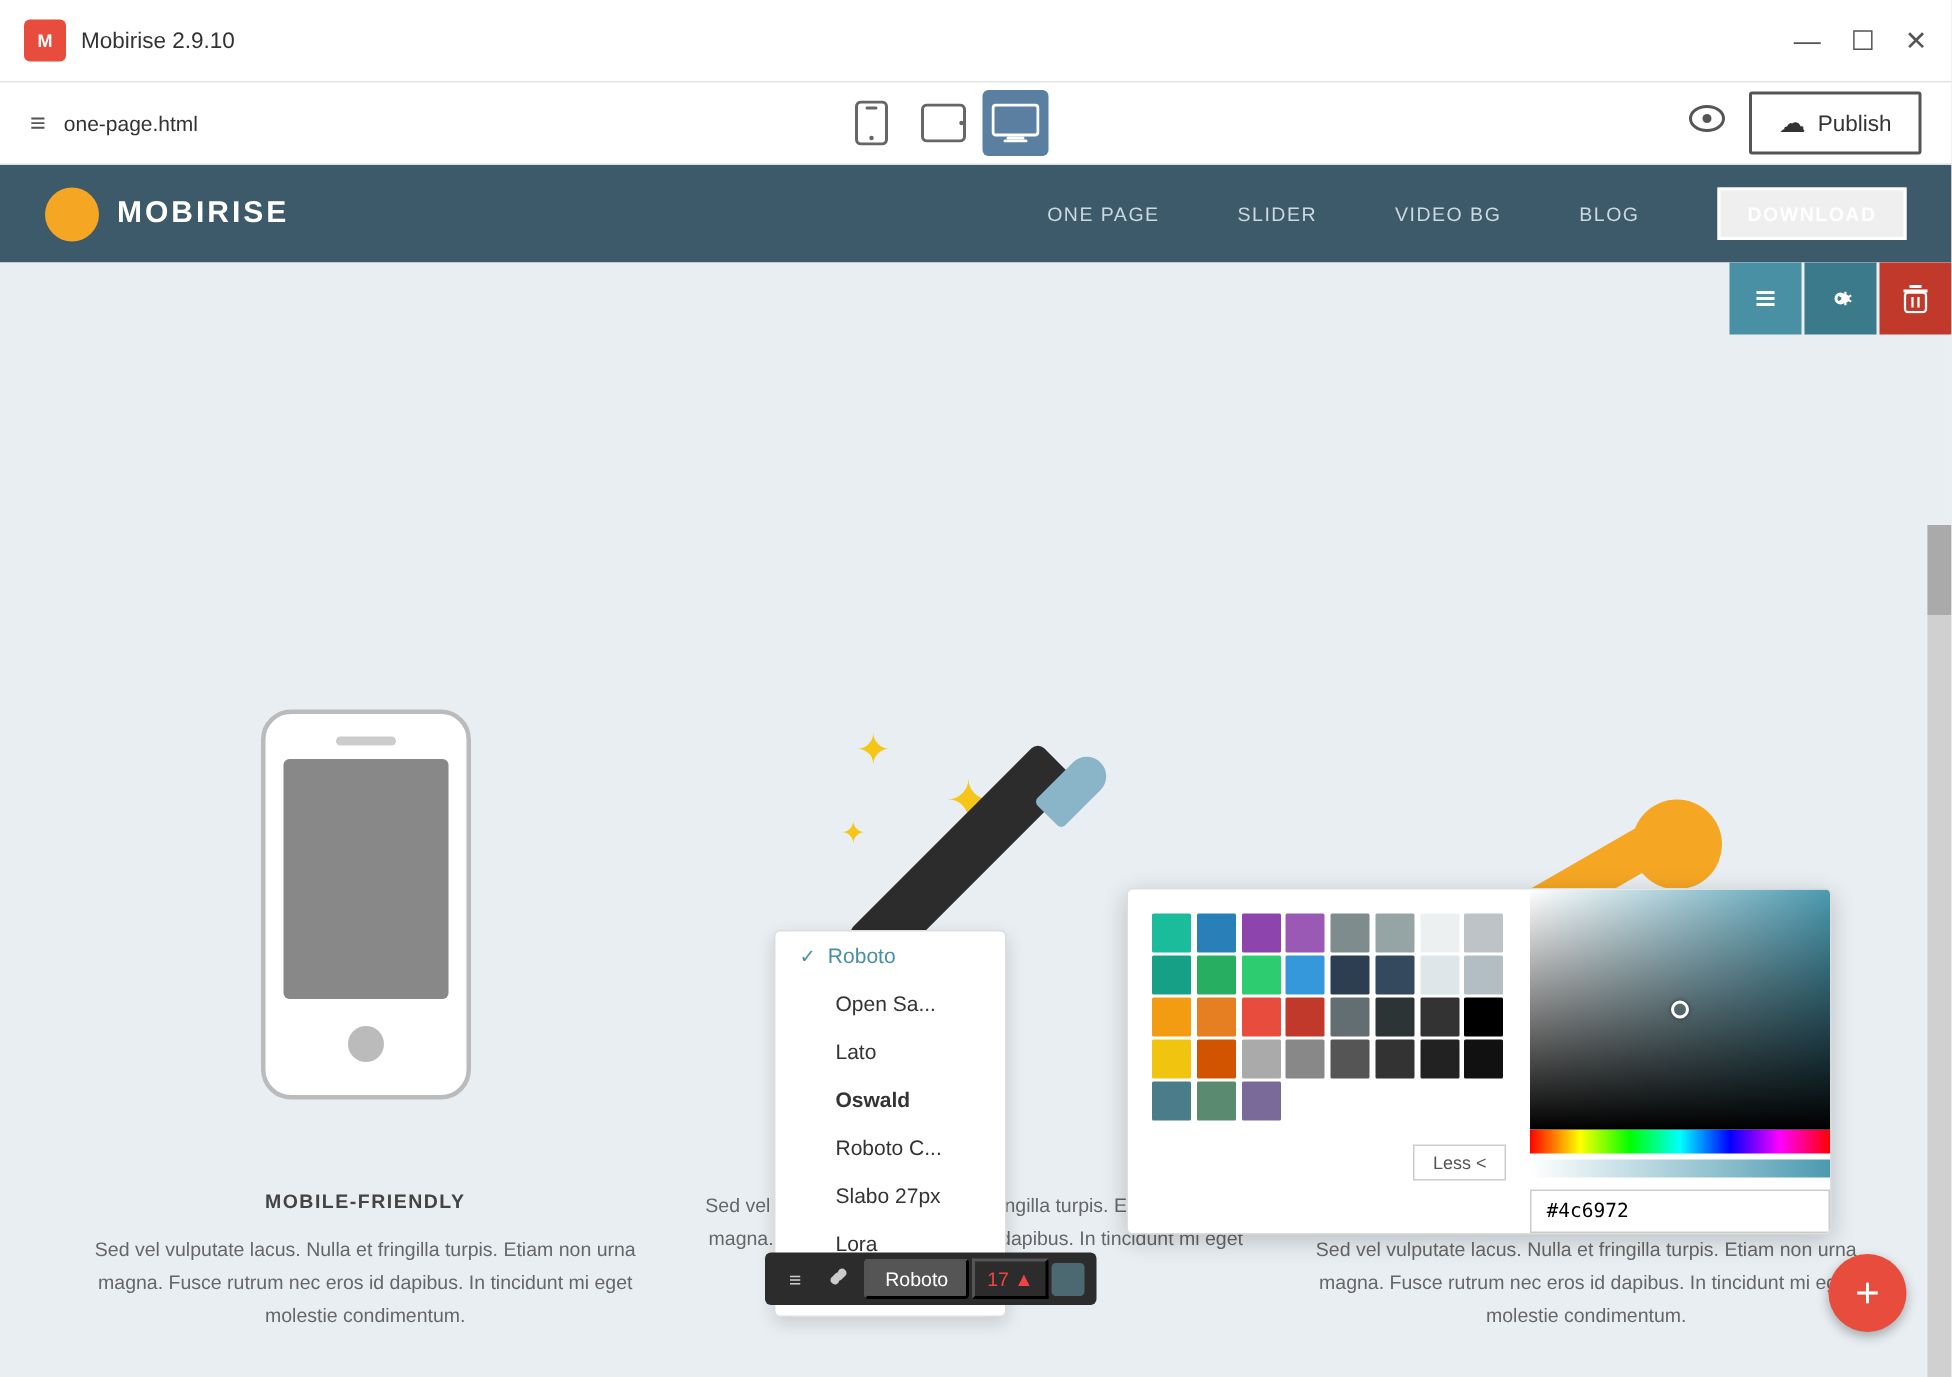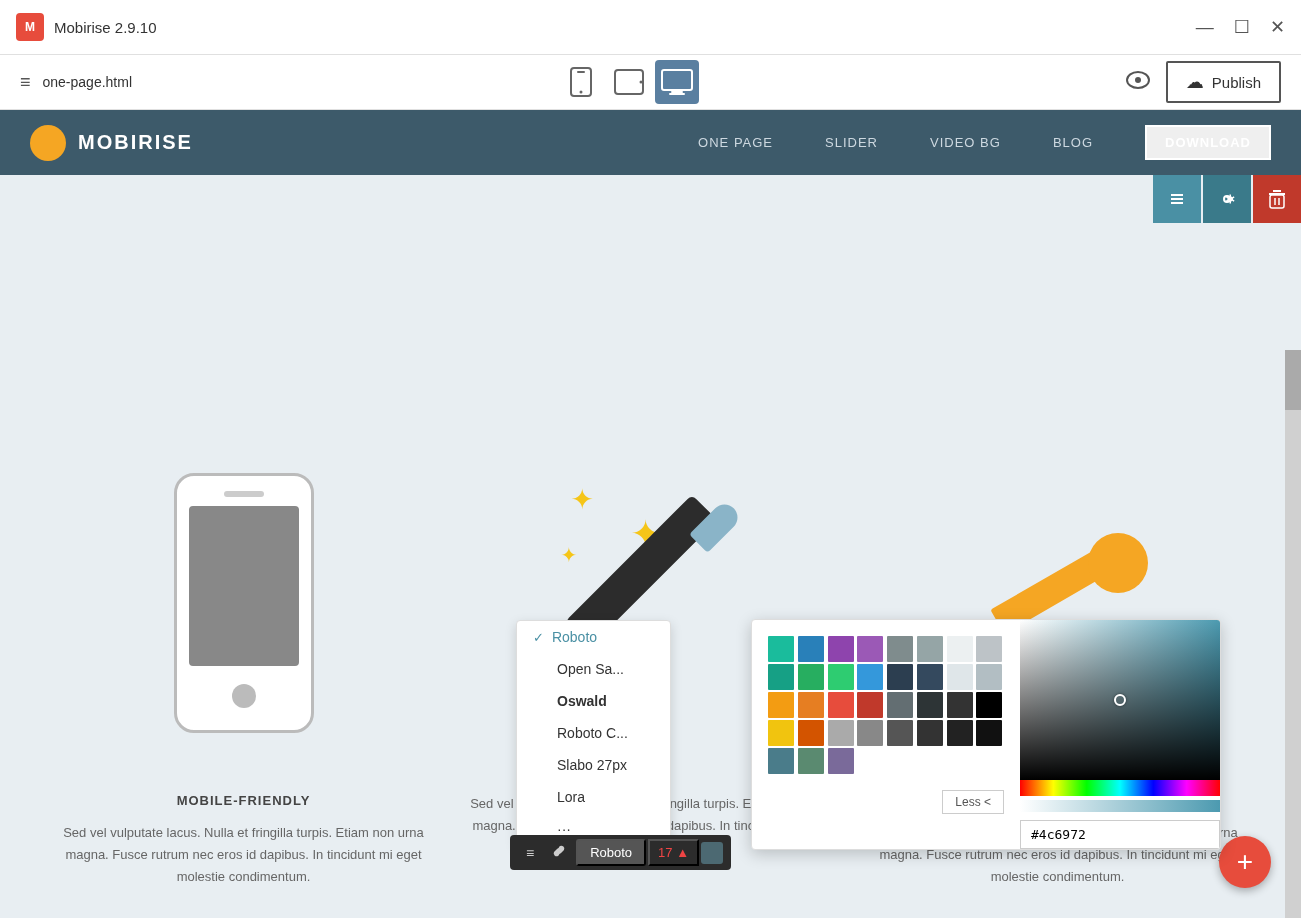--- a/index.html
+++ b/index.html
@@ -166,21 +166,21 @@
     .text-tool-size {
       background: none; color: #ef4444; padding: 4px 8px; font-size: 13px; cursor: pointer;
     }
     .text-tool-color {
       width: 22px; height: 22px; background: #5a7a8a; border-radius: 3px;
       cursor: pointer; border: none;
     }
 
     
     .color-picker-panel {
-      position: absolute; right: 80px; top: 444px; z-index: 50;
+      position: absolute; right: 80px; top: 417px; z-index: 50;
       background: white; border: 1px solid #ddd; border-radius: 4px;
       box-shadow: 0 4px 16px rgba(0,0,0,0.2); width: 470px;
       display: flex; gap: 0; overflow: hidden;
     }
     .color-swatches-area { flex: 1; padding: 16px; }
     .color-swatches-grid {
       display: grid; grid-template-columns: repeat(8, 1fr); gap: 2px;
       margin-bottom: 8px;
     }
     .swatch { width: 26px; height: 26px; cursor: pointer; border-radius: 1px; }
@@ -365,20 +365,24 @@
 
   <div class="font-dropdown">
     <div class="font-item selected">
       <span class="check">✓</span>
       <span>Roboto</span>
     </div>
     <div class="font-item">
       <span style="width:16px; display:inline-block;"></span>
       <span>Open Sa...</span>
     </div>
+    <div class="font-item">
+      <span style="width:16px; display:inline-block;"></span>
+      <span>Lato</span>
+    </div>
     <div class="font-item bold-font">
       <span style="width:16px; display:inline-block;"></span>
       <span>Oswald</span>
     </div>
     <div class="font-item">
       <span style="width:16px; display:inline-block;"></span>
       <span>Roboto C...</span>
     </div>
     <div class="font-item">
       <span style="width:16px; display:inline-block;"></span>

